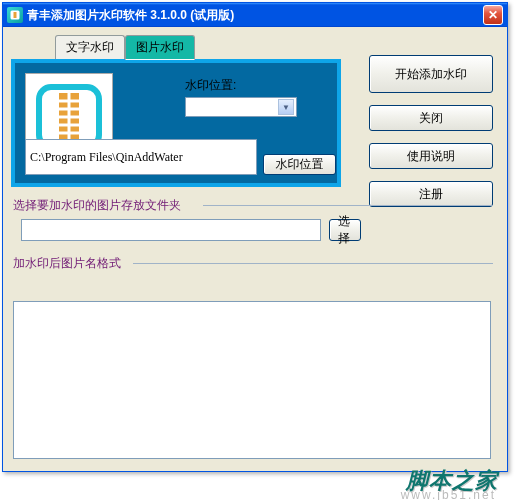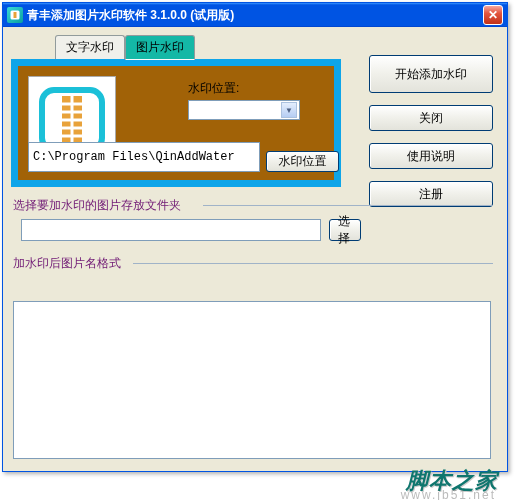--- a/index.html
+++ b/index.html
@@ -75,22 +75,22 @@
       cursor: pointer;
       font-size: 12px;
       position: relative;
     }
     .tab.active {
       background: #14b8a6;
       border-bottom: 1px solid #fcfcfe;
       margin-bottom: -1px;
     }
     .tab-panel {
-      border: 7px solid #0ea5e9;
-      background: #a16207;
+      border: 4px solid #0ea5e9;
+      background: #0369a1;
       padding: 8px;
       width: 330px;
       height: 128px;
       position: relative;
     }
     .logo-box {
       width: 88px; height: 88px;
       border: 1px solid #aaa;
       background: #fff;
       position: absolute;
@@ -116,26 +116,26 @@
     .dropdown-arrow {
       width: 16px; height: 16px;
       background: linear-gradient(#e4eefd,#b5cdf3);
       border: 1px solid #abc1de;
       display: flex; align-items: center; justify-content: center;
       font-size: 8px; color: #4d6185;
     }
     .wm-path-input {
       position: absolute;
       left: 10px; bottom: 8px;
-      width: 232px; height: 30px;
+      width: 232px; height: 36px;
       border: 1px solid #7f9db9;
       background: #fff;
       padding: 2px 4px;
       font-size: 12px;
-      font-family: Liberation Mono, monospace;
+      font-family: Liberation Serif, serif;
     }
     .select-img-btn {
       position: absolute;
       left: 248px; bottom: 8px;
       width: 73px; height: 21px;
     }
     .xp-btn {
       border: 1px solid #003c74;
       background: linear-gradient(to bottom, #fff, #f0f0ea 50%, #e3e3db);
       border-radius: 3px;

